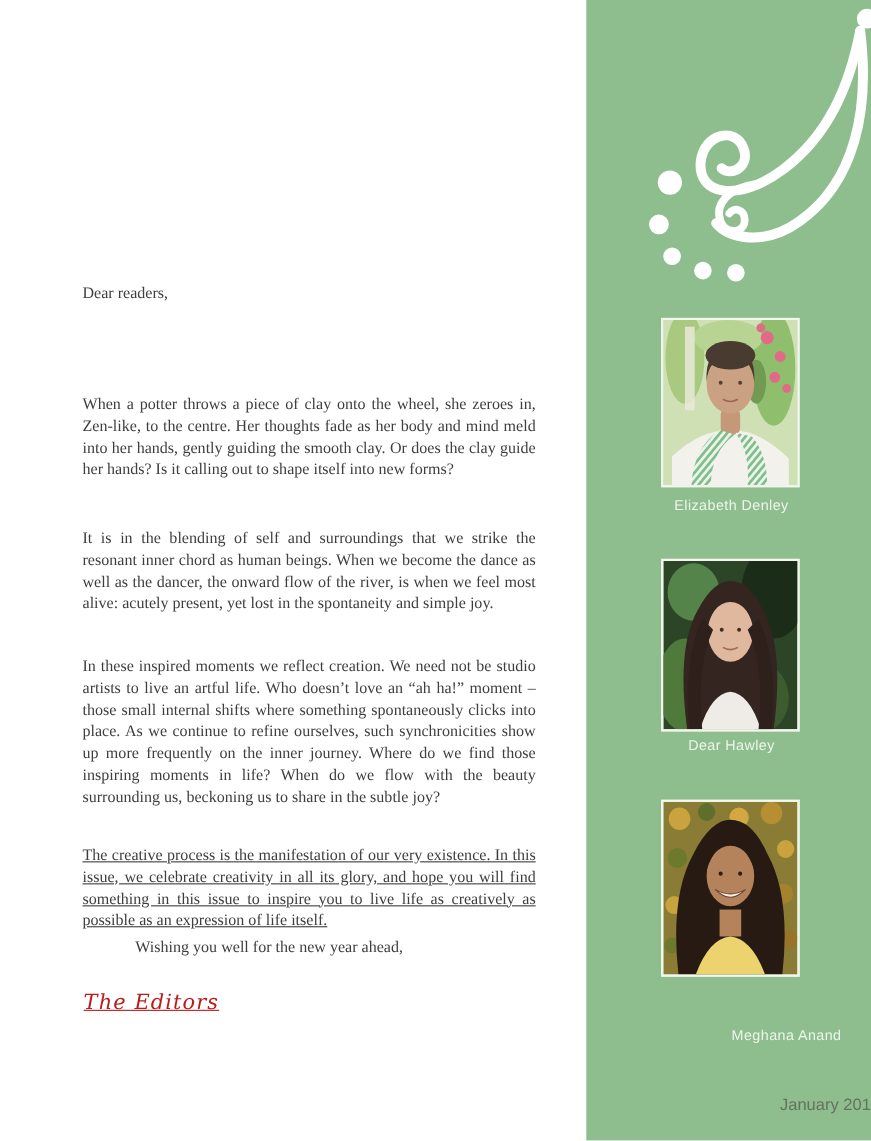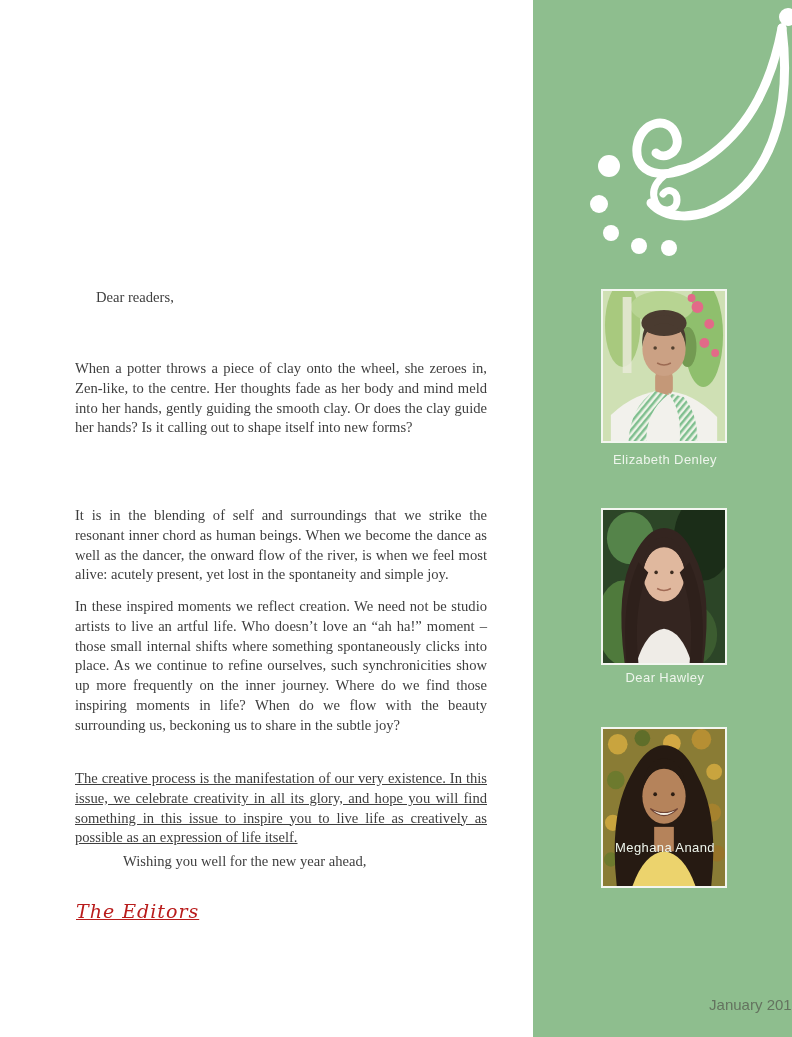--- a/index.html
+++ b/index.html
@@ -26,23 +26,23 @@
   }
   .body-text {
     position: absolute;
     left: 75px;
     width: 412px;
     font-size: 14.6px;
     line-height: 19.8px;
     color: #3e3e3e;
   }
   .justified { text-align: justify; margin-top: 37px; }
-  .salutation { top: 288px; margin-left: 21px; }
+  .salutation { top: 258px; }
   .para-1 { top: 322px; }
-  .para-2 { top: 469px; }
+  .para-2 { top: 444px; }
   .para-3 { top: 560px; }
   .para-4 { top: 732px; text-decoration: underline; }
   .closing { top: 852px; margin-left: 48px; }
   .signature {
     position: absolute;
     left: 76px;
     top: 900px;
     font-family: "DejaVu Serif", serif;
     font-style: italic;
     font-size: 19px;
@@ -85,21 +85,21 @@
     left: 32px;
     width: 200px;
     text-align: center;
     font-family: "Liberation Sans", sans-serif;
     font-size: 13px;
     letter-spacing: 0.4px;
     color: #eef5ec;
   }
   .caption-1 { top: 452px; }
   .caption-2 { top: 670px; }
-  .caption-3 { top: 840px; }
+  .caption-3 { top: 933px; text-align: right; }
 
   .footer {
     position: absolute;
     top: 996px;
     right: 35px;
     display: flex;
     align-items: baseline;
     gap: 22px;
     font-family: "Liberation Sans", sans-serif;
     flex-direction: column;

